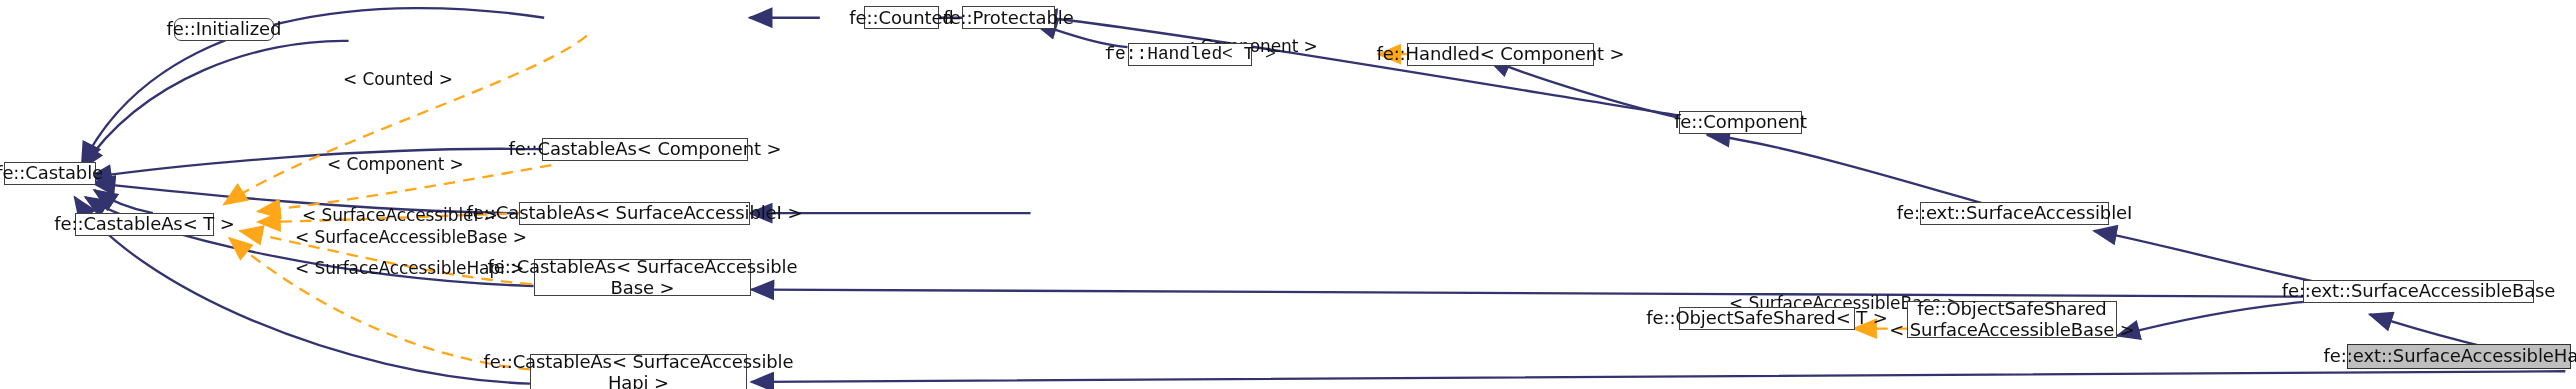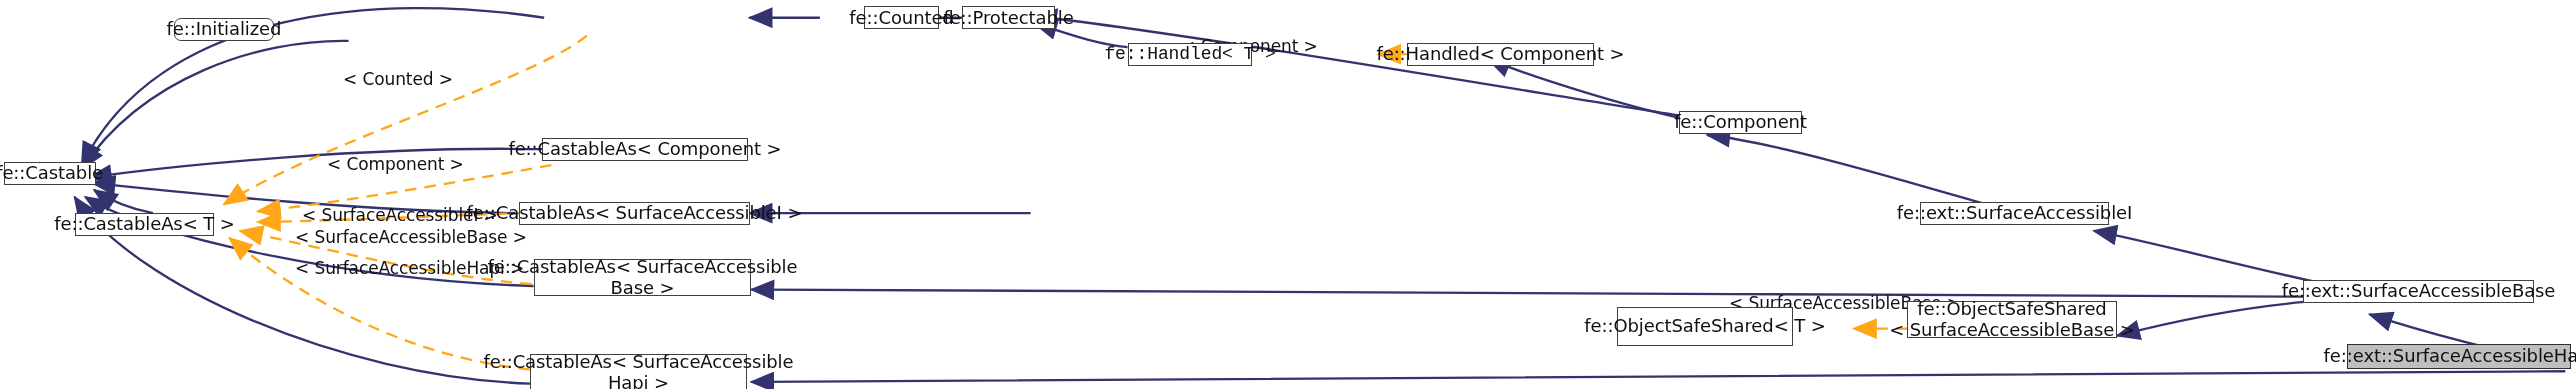--- a/index.html
+++ b/index.html
@@ -149,21 +149,21 @@
 
   <div class="node" style="left:519px;top:202px;width:231px;height:23px;">fe::CastableAs&lt; SurfaceAccessibleI &gt;</div>
 
   <div class="node" style="left:1920px;top:202px;width:189px;height:23px;">fe::ext::SurfaceAccessibleI</div>
 
   <div class="node" style="left:534px;top:259px;width:217px;height:37px;">fe::CastableAs&lt; SurfaceAccessible
 Base &gt;</div>
 
   <div class="node" style="left:2303px;top:280px;width:231px;height:23px;">fe::ext::SurfaceAccessibleBase</div>
 
-  <div class="node" style="left:1617px;top:307px;width:176px;height:39px;">fe::ObjectSafeShared&lt; T &gt;</div>
+  <div class="node" style="left:1679px;top:307px;width:176px;height:23px;">fe::ObjectSafeShared&lt; T &gt;</div>
 
   <div class="node" style="left:1907px;top:301px;width:210px;height:37px;">fe::ObjectSafeShared
 &lt; SurfaceAccessibleBase &gt;</div>
 
   <div class="node" style="left:530px;top:354px;width:217px;height:37px;">fe::CastableAs&lt; SurfaceAccessible
 Hapi &gt;</div>
 
   <div class="node highlight" style="left:2347px;top:344px;width:224px;height:25px;">fe::ext::SurfaceAccessibleHapi</div>
 
   <div class="edge-label" style="left:327px;top:69px;margin-left:16px;">&lt; Counted &gt;</div>

